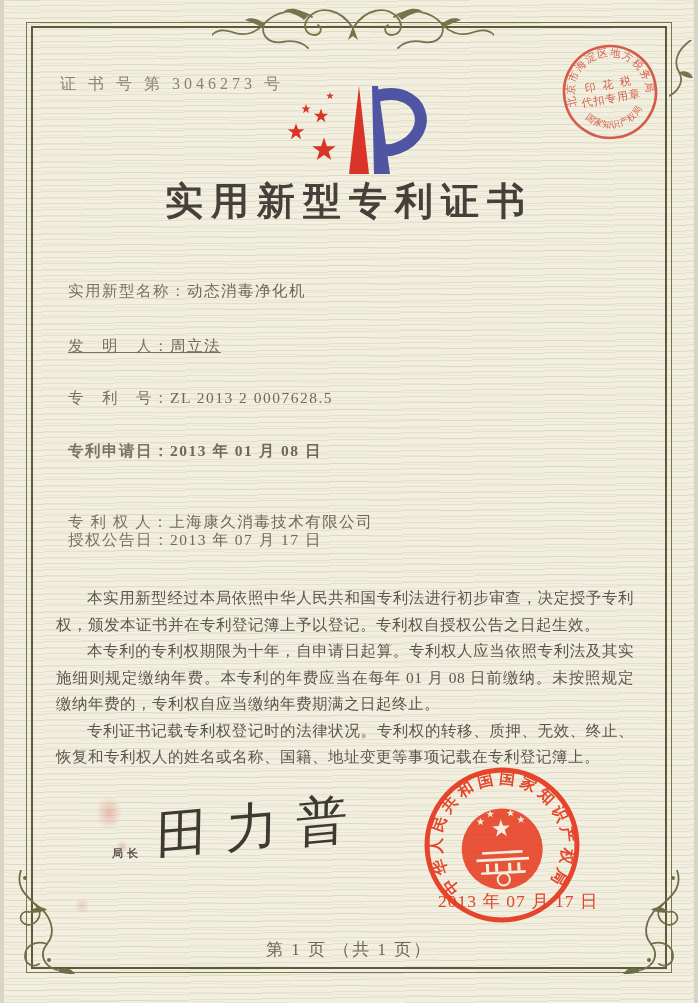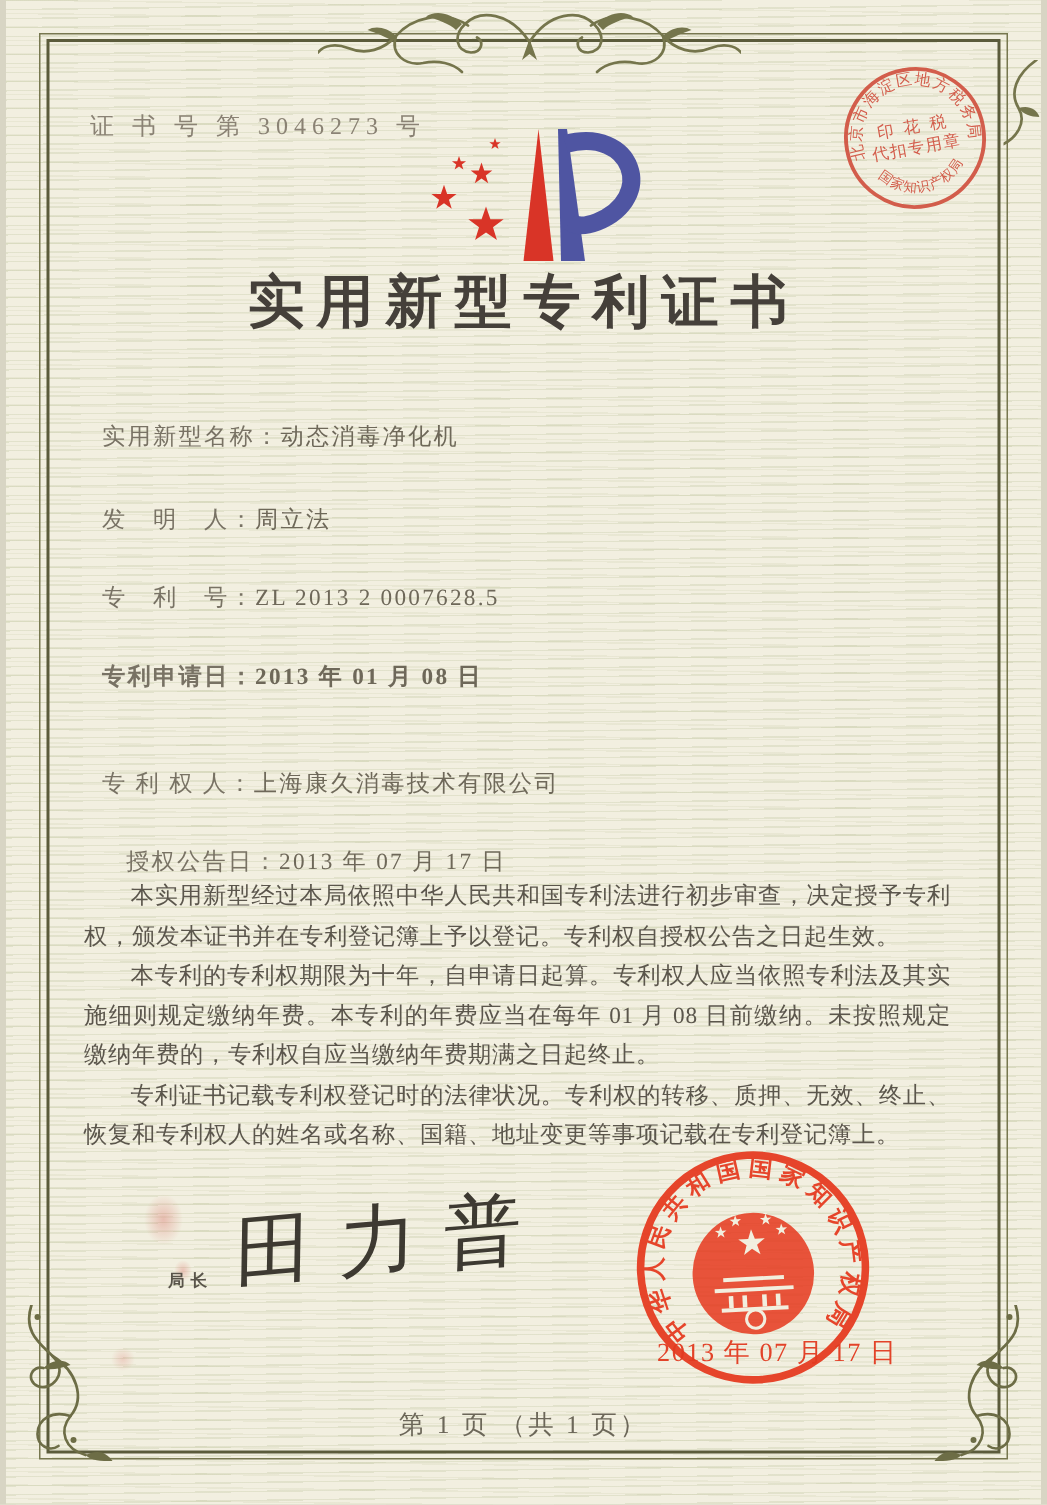--- a/index.html
+++ b/index.html
@@ -14,21 +14,21 @@
     overflow:hidden;
     font-family:"Liberation Serif","DejaVu Serif",serif;
   }
   .frame-outer{position:absolute;left:22px;right:22px;top:22px;bottom:30px;border:1px solid #77774f;pointer-events:none;}
   .frame-inner{position:absolute;left:27px;right:27px;top:26px;bottom:34px;border:2.5px solid #5b5b3b;pointer-events:none;}
   .abs{position:absolute;}
   .cert-number{left:56px;top:74px;font-size:16px;color:#8a8274;letter-spacing:4px;}
   .title{left:0;top:176px;width:100%;text-align:center;font-size:38px;color:#45403a;letter-spacing:8px;font-weight:600;}
   .field{left:64px;font-size:15.5px;color:#787264;letter-spacing:1.5px;white-space:nowrap;}
   .field .value{color:#6e6859;}
-  .f0{top:281px;} .f1{top:336px;} .f2{top:388px;} .f3{top:441px;font-weight:bold;} .f4{top:512px;} .f5{top:564px;margin-left:16px;}
+  .f0{top:281px;} .f1{top:336px;text-decoration:underline;} .f2{top:388px;} .f3{top:441px;font-weight:bold;} .f4{top:512px;} .f5{top:530px;}
   .body-text{left:52px;top:585px;width:578px;font-size:15.5px;line-height:26.5px;color:#5b564c;text-align:justify;}
   .body-text p{margin:0;text-indent:2em;letter-spacing:.5px;}
   .director-label{left:108px;top:846px;font-size:11px;color:#59544a;letter-spacing:4px;font-weight:bold;}
   .signature{left:152px;top:792px;font-size:52px;color:#26221b;letter-spacing:18px;transform:rotate(-5deg) skewX(-6deg);opacity:.88;white-space:nowrap;}
   .seal-date{left:434px;top:889px;font-size:17.5px;color:#e23a20;letter-spacing:1px;opacity:.95;}
   .footer{left:0;top:938px;width:100%;text-align:center;font-size:17px;color:#6c6759;letter-spacing:2px;}
   .tax-stamp{left:556px;top:42px;width:100px;height:100px;transform:rotate(-10deg);opacity:.88;}
   .logo{left:268px;top:84px;width:164px;height:92px;}
   .main-seal{left:417px;top:764px;width:162px;height:162px;opacity:.93;transform:rotate(-3deg);}
   .ornament{pointer-events:none;}

